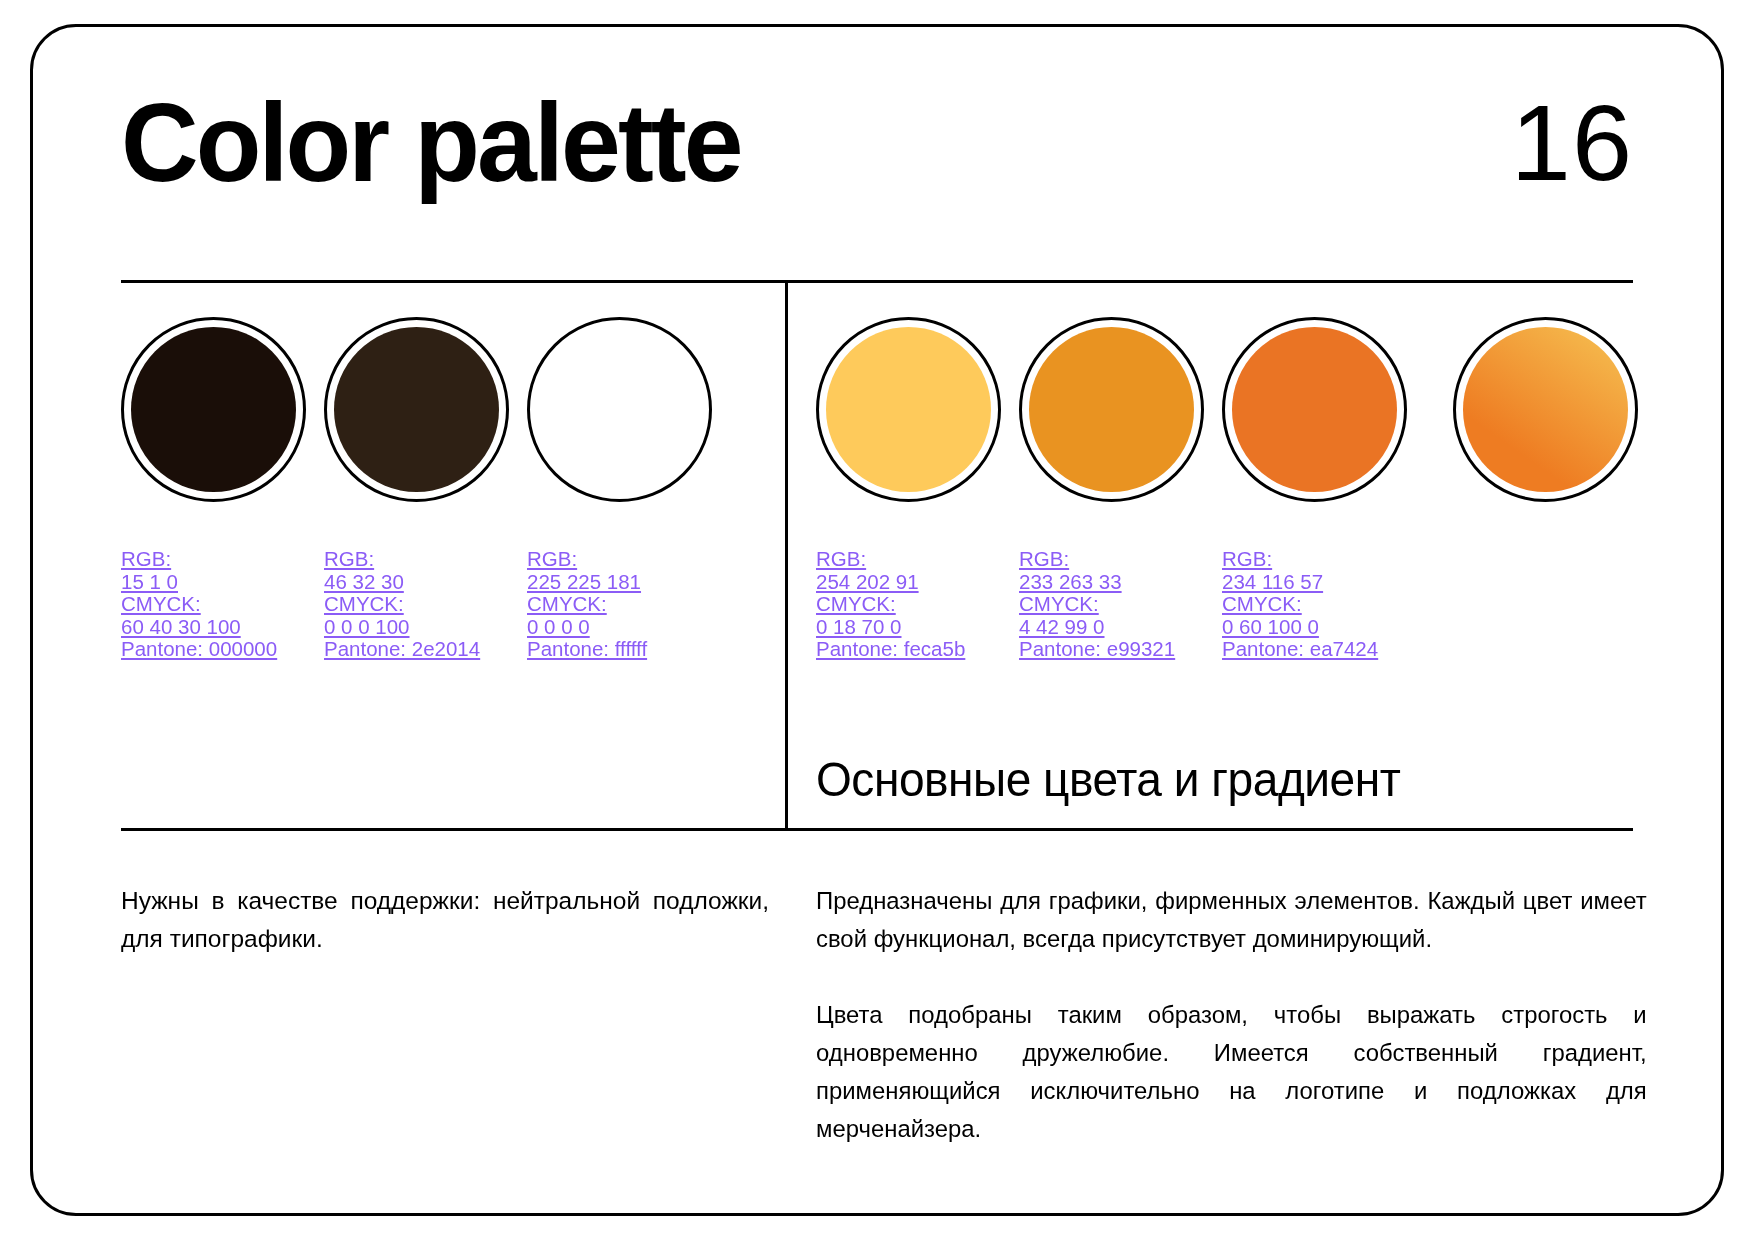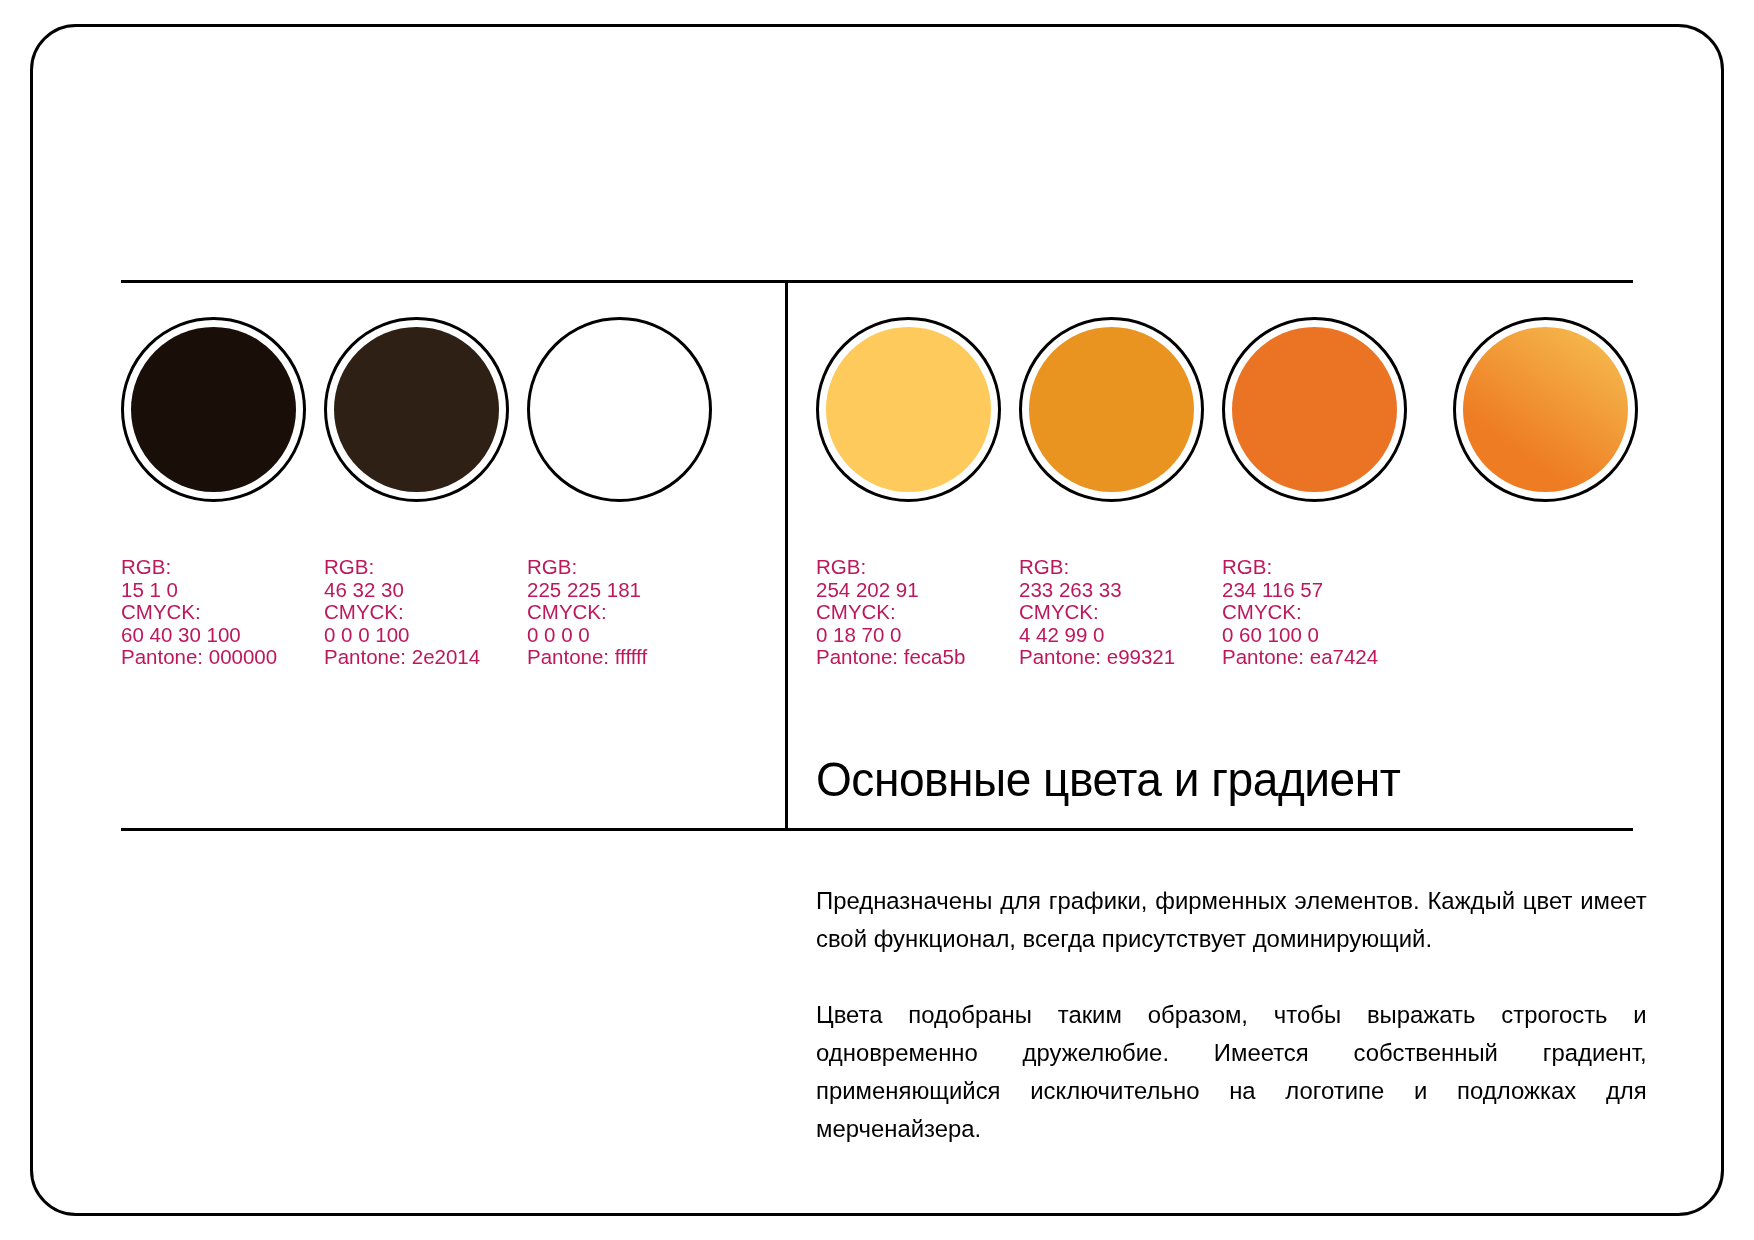--- a/index.html
+++ b/index.html
@@ -130,26 +130,27 @@
   .specs {
     position: absolute;
     left: 88px;
     top: 513px;
     right: 88px;
     height: 110px;
   }
 
   .spec {
     position: absolute;
-    top: 16px;
+    top: 8px;
     width: 230px;
     font-size: 20.5px;
     line-height: 22.5px;
-    color: #be185d;
+    color: #8b5cf6;
     letter-spacing: 0px;
+    text-decoration: underline;
   }
 
   .spec div { white-space: nowrap; }
 
   
   .section-head {
     position: absolute;
     font-size: 48px;
     line-height: 52px;
     font-weight: 400;
@@ -173,20 +174,24 @@
   #body-left  { left: 88px;  width: 648px; }
   #body-right { left: 783px; width: 852px; transform: scaleX(0.975); transform-origin: left top; }
 
   #body-right p + p { margin-top: 38px; }
 </style>
 </head>
 <body>
 
 <div class="slide">
 
+  <div class="header">
+    <div class="page-title">Color palette</div>
+    <div class="page-number">16</div>
+  </div>
 
   <div class="rule-top"></div>
   <div class="divider-vert"></div>
   <div class="rule-bottom"></div>
 
   <div class="swatch-strip">
     <div class="swatch" style="left:0px;">
         <div class="swatch-ring"></div>
         <div class="swatch-fill" id="fill-0" style="background: rgb(26, 14, 8);"></div>
       </div>
@@ -264,19 +269,22 @@
       <div>CMYCK:</div>
       <div>0 60 100 0</div>
       <div id="pant-5">Pantone: ea7424</div>
     </div>
 
   </div>
 
 
   <div class="section-head" id="head-right">Основные цвета и градиент</div>
 
+  <div class="body-col" id="body-left">
+    <p>Нужны в качестве поддержки: нейтральной подложки, для типографики.</p>
+  </div>
 
   <div class="body-col" id="body-right">
     <p>Предназначены для графики, фирменных элементов. Каждый цвет имеет свой функционал, всегда присутствует доминирующий.</p>
     <p>Цвета подобраны таким образом, чтобы выражать строгость и одновременно дружелюбие. Имеется собственный градиент, применяющийся исключительно на логотипе и подложках для мерченайзера.</p>
   </div>
 
 </div>
 
 </body></html>

